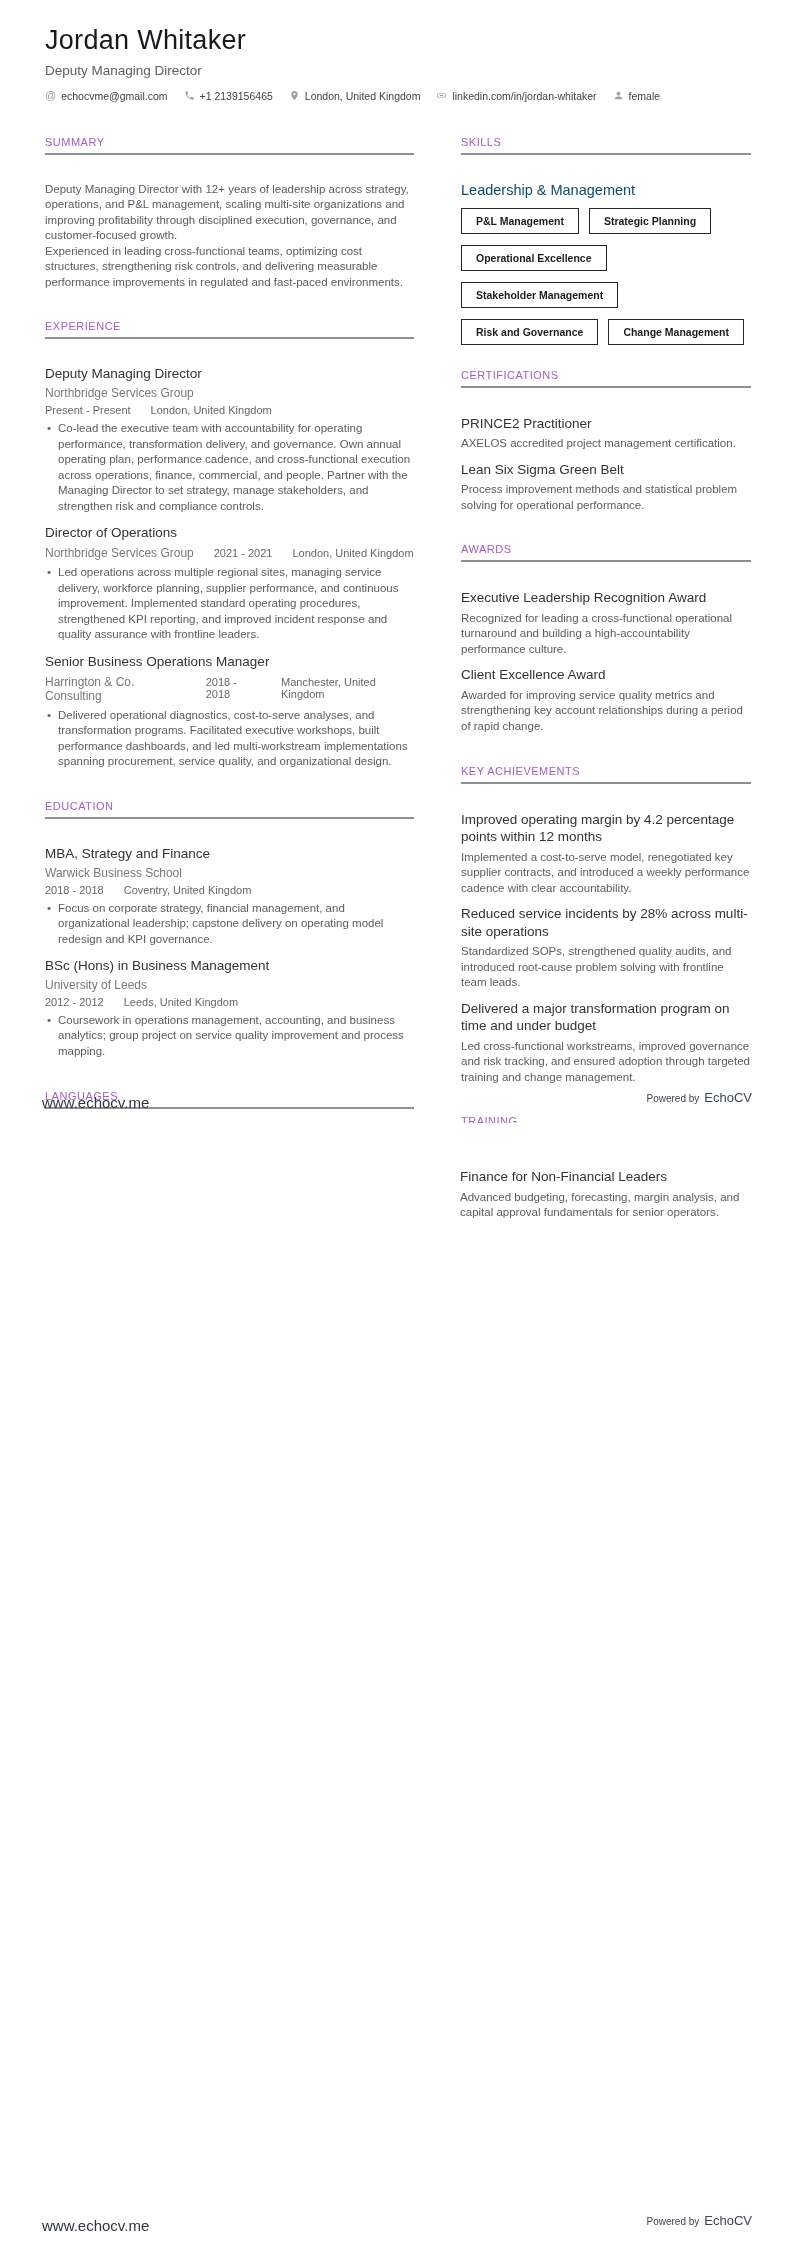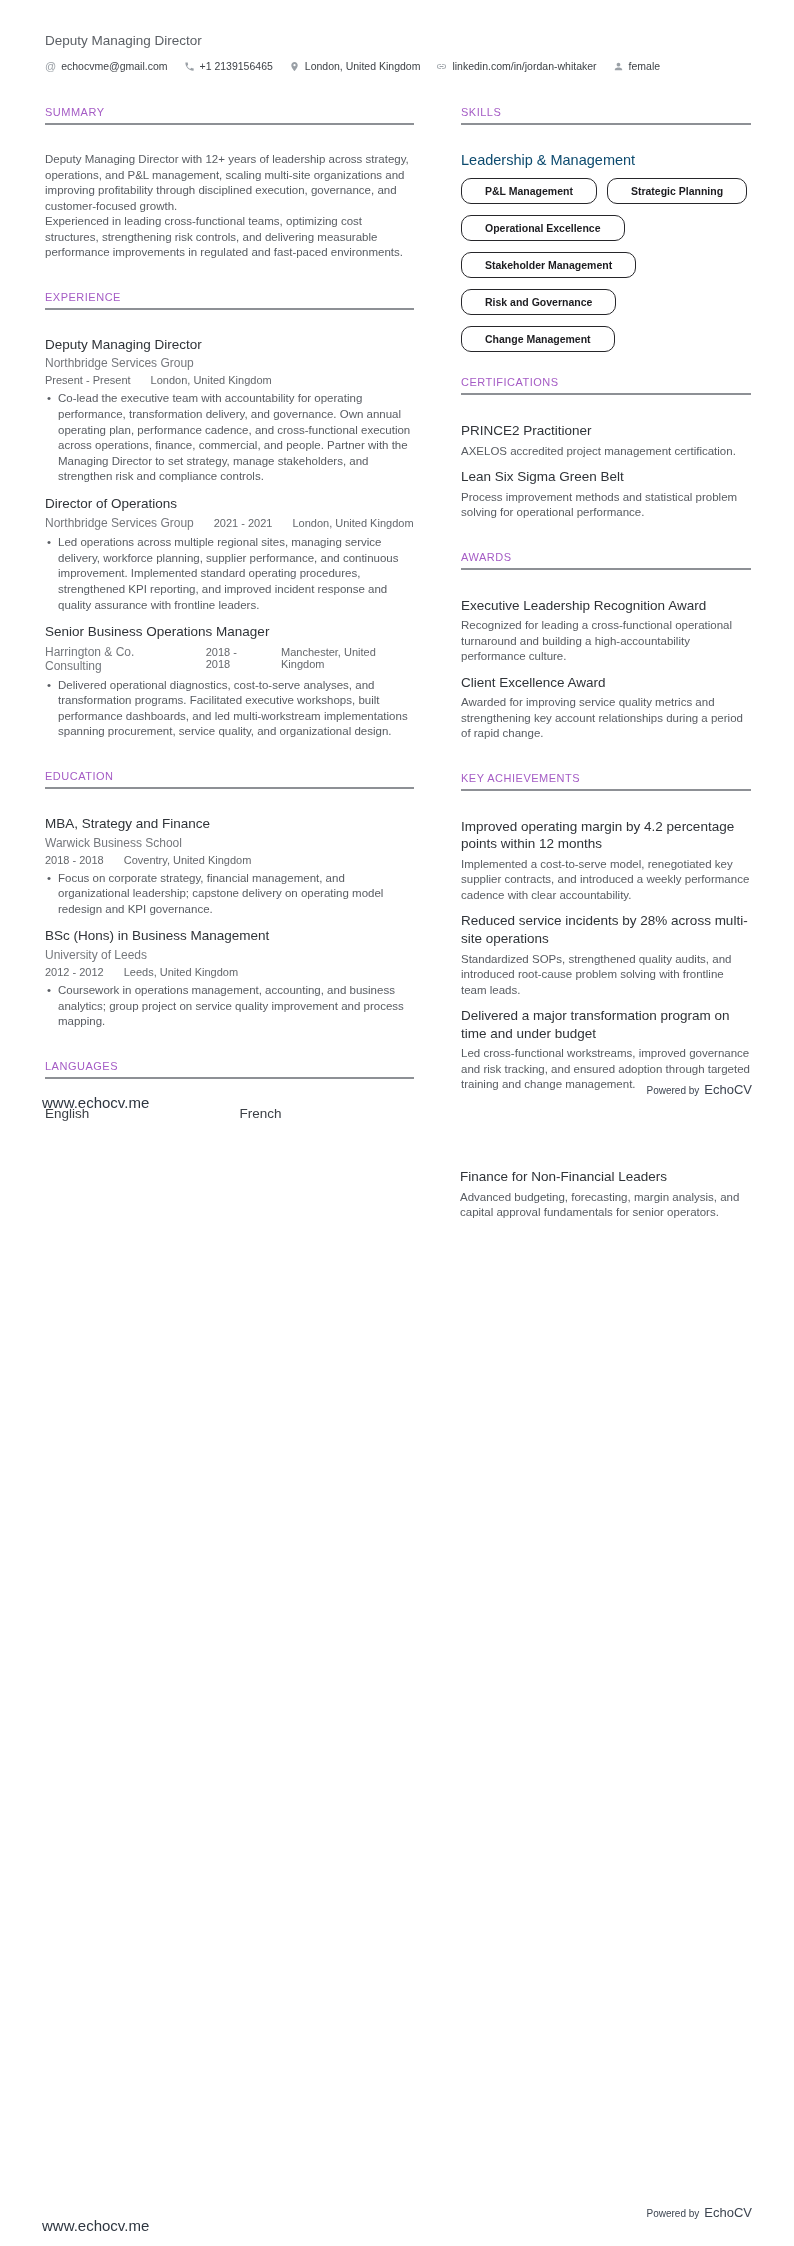--- a/index.html
+++ b/index.html
@@ -39,43 +39,44 @@
   .item-title { font-size: 13.5px; font-weight: 500; color: #2f3338; line-height: 1.25; }
   .company { font-size: 12px; color: #75787d; margin-top: 3px; }
   .meta-row { display: flex; gap: 20px; align-items: baseline; margin-top: 4px; font-size: 11px; color: #64676c; }
   .meta-row .company { margin-top: 0; }
   .bullets { list-style: none; margin-top: 5px; }
   .bullets li { position: relative; padding-left: 13px; font-size: 11.5px; line-height: 1.35; color: #585c62; }
   .bullets li::before { content: "•"; position: absolute; left: 2px; top: 0; color: #585c62; }
   
   .skill-group { font-size: 14.5px; color: #0c4a6e; margin-bottom: 10px; }
   .chips { display: flex; flex-wrap: wrap; gap: 11px 10px; }
-  .chip { border: 1.5px solid #26262a; border-radius: 10px; padding: 6px 23px; font-size: 10.5px; font-weight: bold; color: #1c1c20; background: #fff; white-space: nowrap; }
+  .chip { border: 1.5px solid #26262a; border-radius: 0; padding: 6px 14px; font-size: 10.5px; font-weight: bold; color: #1c1c20; background: #fff; white-space: nowrap; }
   
   .entry { margin-bottom: 9px; }
   .entry-name { font-size: 13.5px; font-weight: 500; color: #2f3338; line-height: 1.3; }
   .entry-desc { margin-top: 4px; font-size: 11.5px; line-height: 1.35; color: #585c62; }
   
   .langs { display: grid; grid-template-columns: 1fr 1fr; column-gap: 20px; }
   .lang-name { font-size: 13.5px; color: #3c4046; }
   .dots-clip { height: 4px; overflow: hidden; margin-top: 5px; margin-left: 38px; }
   
   .p2-right-block { position: absolute; left: 460px; top: 45px; width: 290px; }
   
   .footer-left { position: absolute; left: 42px; bottom: 12px; font-size: 15px; color: #2e3640; }
-  .footer-right { position: absolute; right: 42px; bottom: 26px; display: flex; align-items: baseline; gap: 5px; color: #3c4450; }
+  .footer-right { position: absolute; right: 42px; bottom: 18px; display: flex; align-items: baseline; gap: 5px; color: #3c4450; }
   .powered-prefix { font-size: 10px; }
   .powered-brand { font-size: 13px; font-weight: 500; }
 </style>
 </head>
 <body>
 
 <div class="page">
 
   <div class="cv-header">
+    <div class="name">Jordan Whitaker</div>
     <div class="subtitle">Deputy Managing Director</div>
     <div class="contact-row">
       <span class="contact-item">
         <span class="cicon">@</span>
         <span>echocvme@gmail.com</span>
       </span>
       <span class="contact-item">
         <span class="cicon">
           <svg width="11" height="11" viewBox="0 0 24 24" fill="#9aa0a6">
               <path d="M6.6 10.8c1.5 2.9 3.8 5.2 6.7 6.7l2.2-2.2c.3-.3.7-.4 1-.2 1.1.4 2.3.6 3.6.6.6 0 1 .4 1 1V20c0 .6-.4 1-1 1C10.8 21 3 13.2 3 4c0-.6.4-1 1-1h3.3c.6 0 1 .4 1 1 0 1.2.2 2.4.6 3.6.1.3 0 .7-.2 1l-2.1 2.2z"></path>

